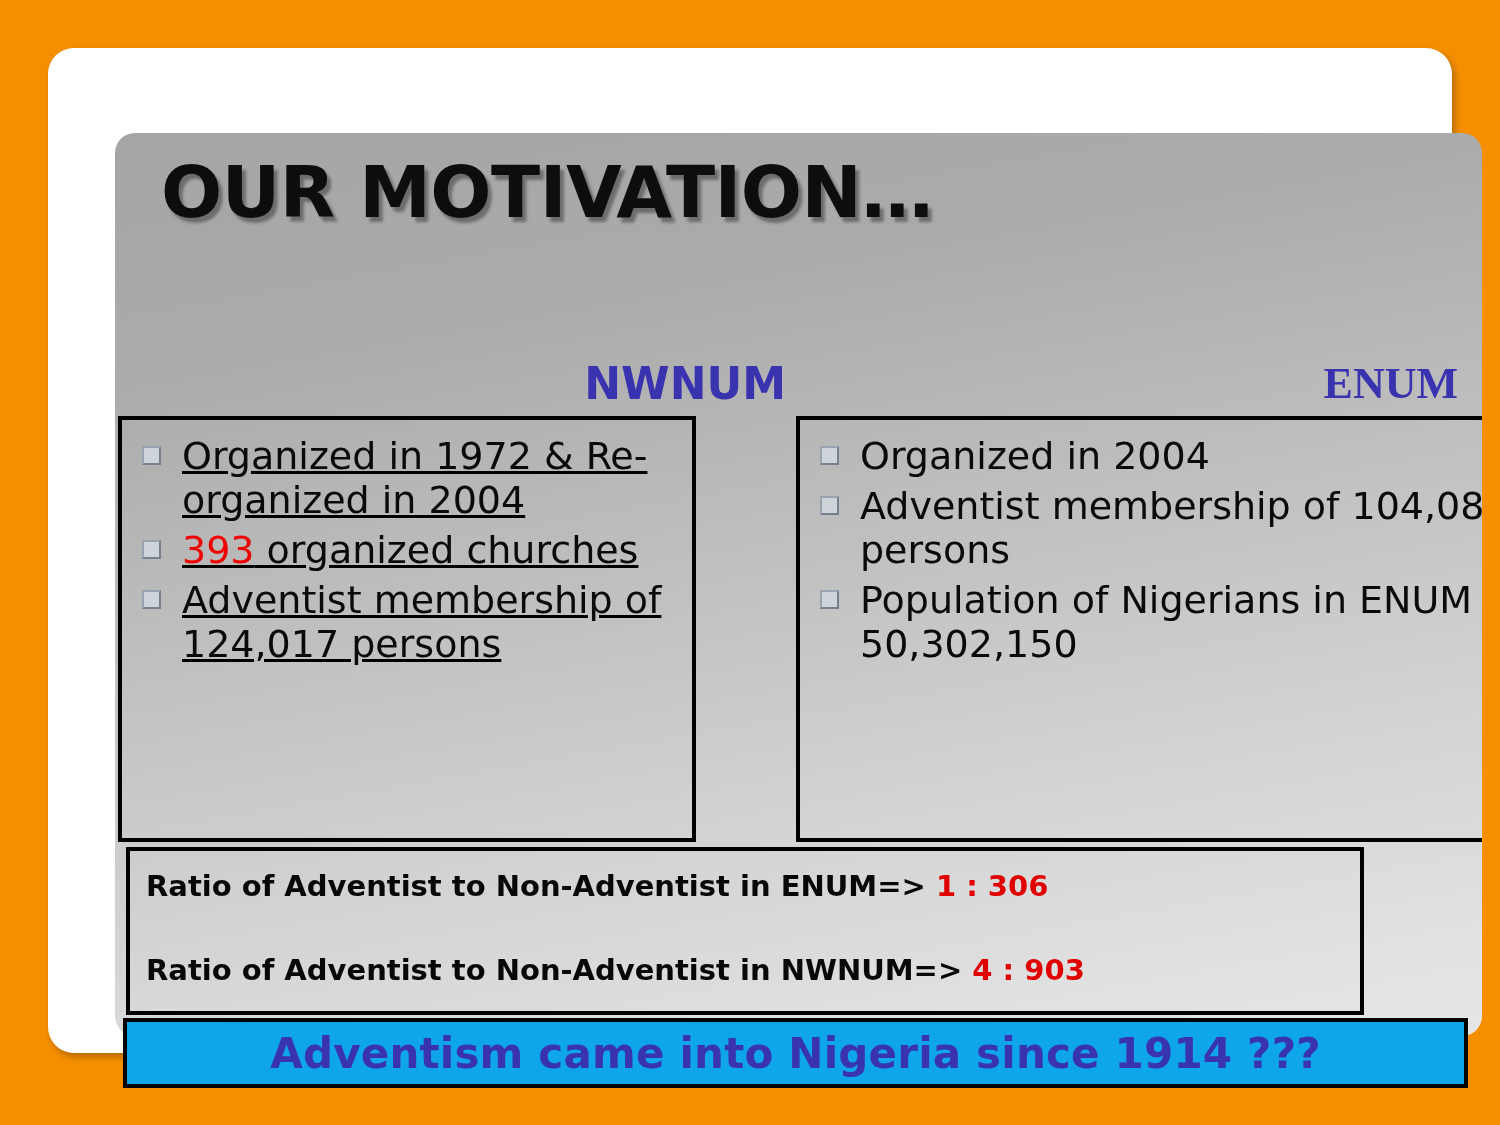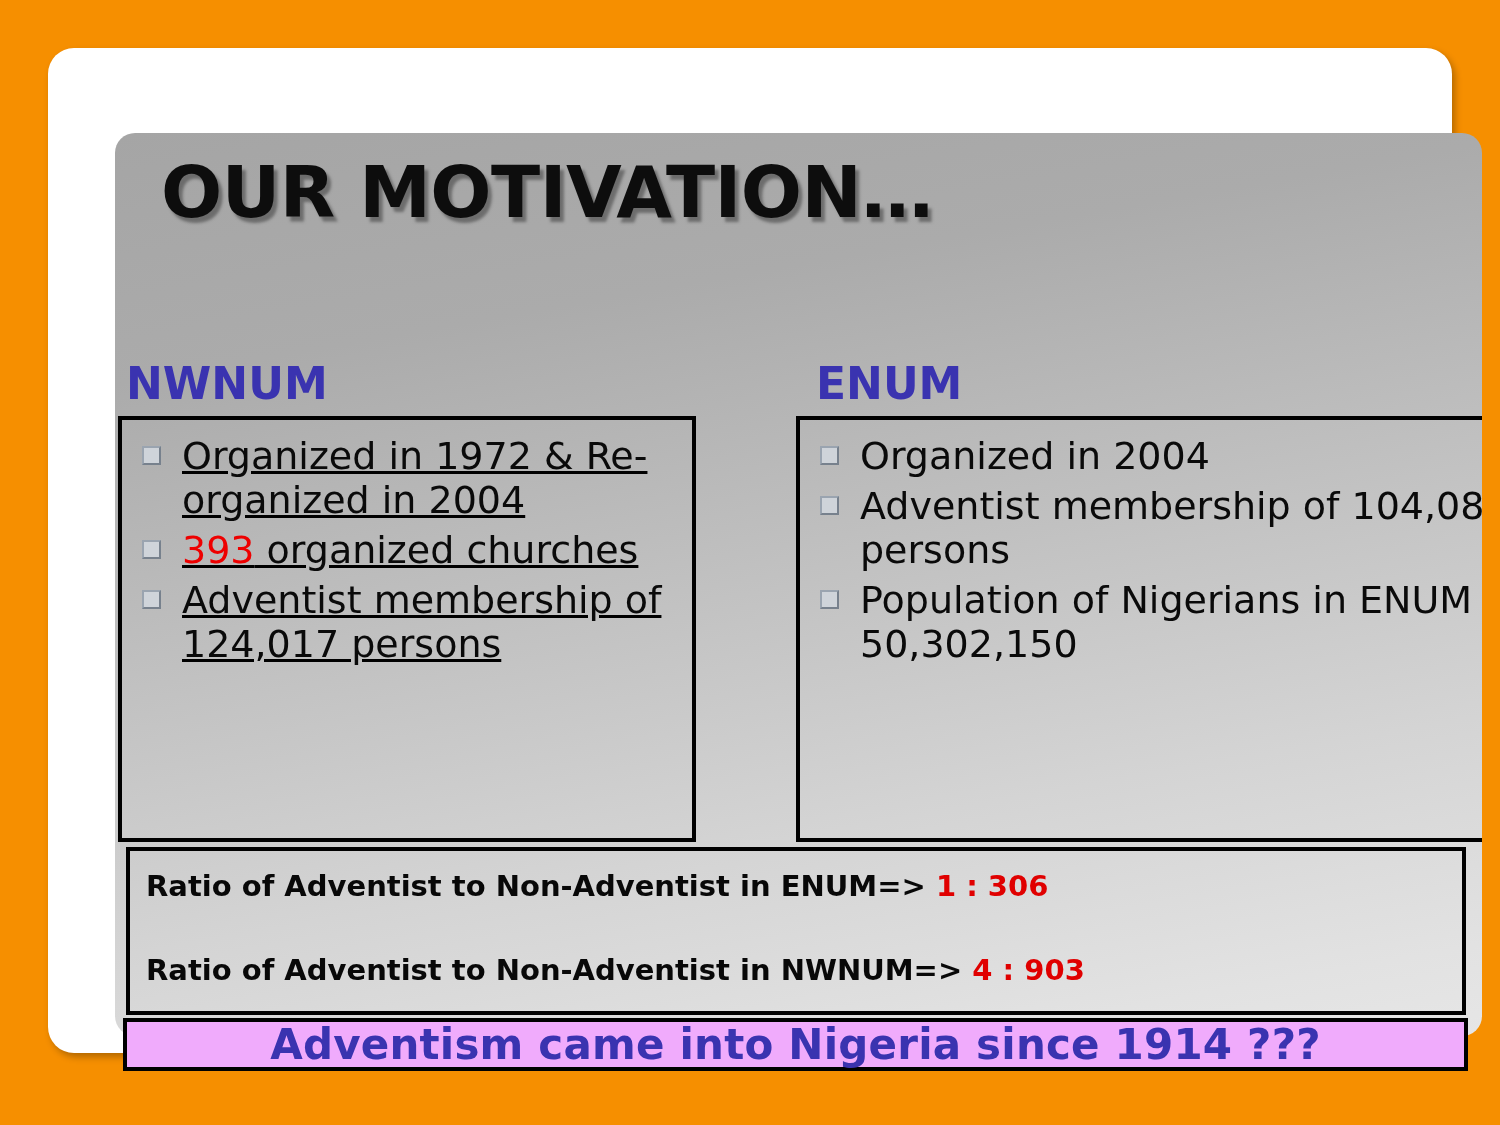--- a/index.html
+++ b/index.html
@@ -72,25 +72,25 @@
     white-space: nowrap;
   }
 
   
   .col-head {
     position: absolute;
     top: 225px;
     font-size: 44px;
     font-weight: bold;
     color: #3A33B0;
-    text-align: left;
+    text-align: right;
     white-space: nowrap;
   }
   .col-head.left  { left: 11px;  width: 660px; }
-  .col-head.right { left: 701px; width: 668px; }
+  .col-head.right { left: 675px; width: 668px; font-family: Liberation Serif, serif; }
 
   
   .stat-box {
     position: absolute;
     top: 283px;
     border: 4px solid #000000;
     background: transparent;
     box-sizing: border-box;
     padding: 14px 8px 10px 12px;
   }
@@ -124,21 +124,21 @@
   }
   .num-red {
     color: #EE0000;
   }
 
   
   .ratio-box {
     position: absolute;
     left: 11px;
     top: 714px;
-    width: 1340px;
+    width: 1238px;
     height: 168px;
     border: 4px solid #000000;
     box-sizing: border-box;
     padding: 18px 0 0 16px;
   }
   .ratio-line {
     font-size: 29px;
     font-weight: bold;
     color: #080808;
     white-space: nowrap;
@@ -149,22 +149,22 @@
   .ratio-value {
     color: #E00000;
   }
 
   
   .bottom-banner {
     position: absolute;
     left: 75px;
     top: 970px;
     width: 1345px;
-    height: 53px;
-    background: #f0abfc;
+    height: 70px;
+    background: #0ea5e9;
     border: 4px solid #000000;
     box-sizing: border-box;
     display: flex;
     align-items: center;
     justify-content: center;
   }
   .banner-text {
     font-size: 42px;
     font-weight: bold;
     color: #3A33B0;

